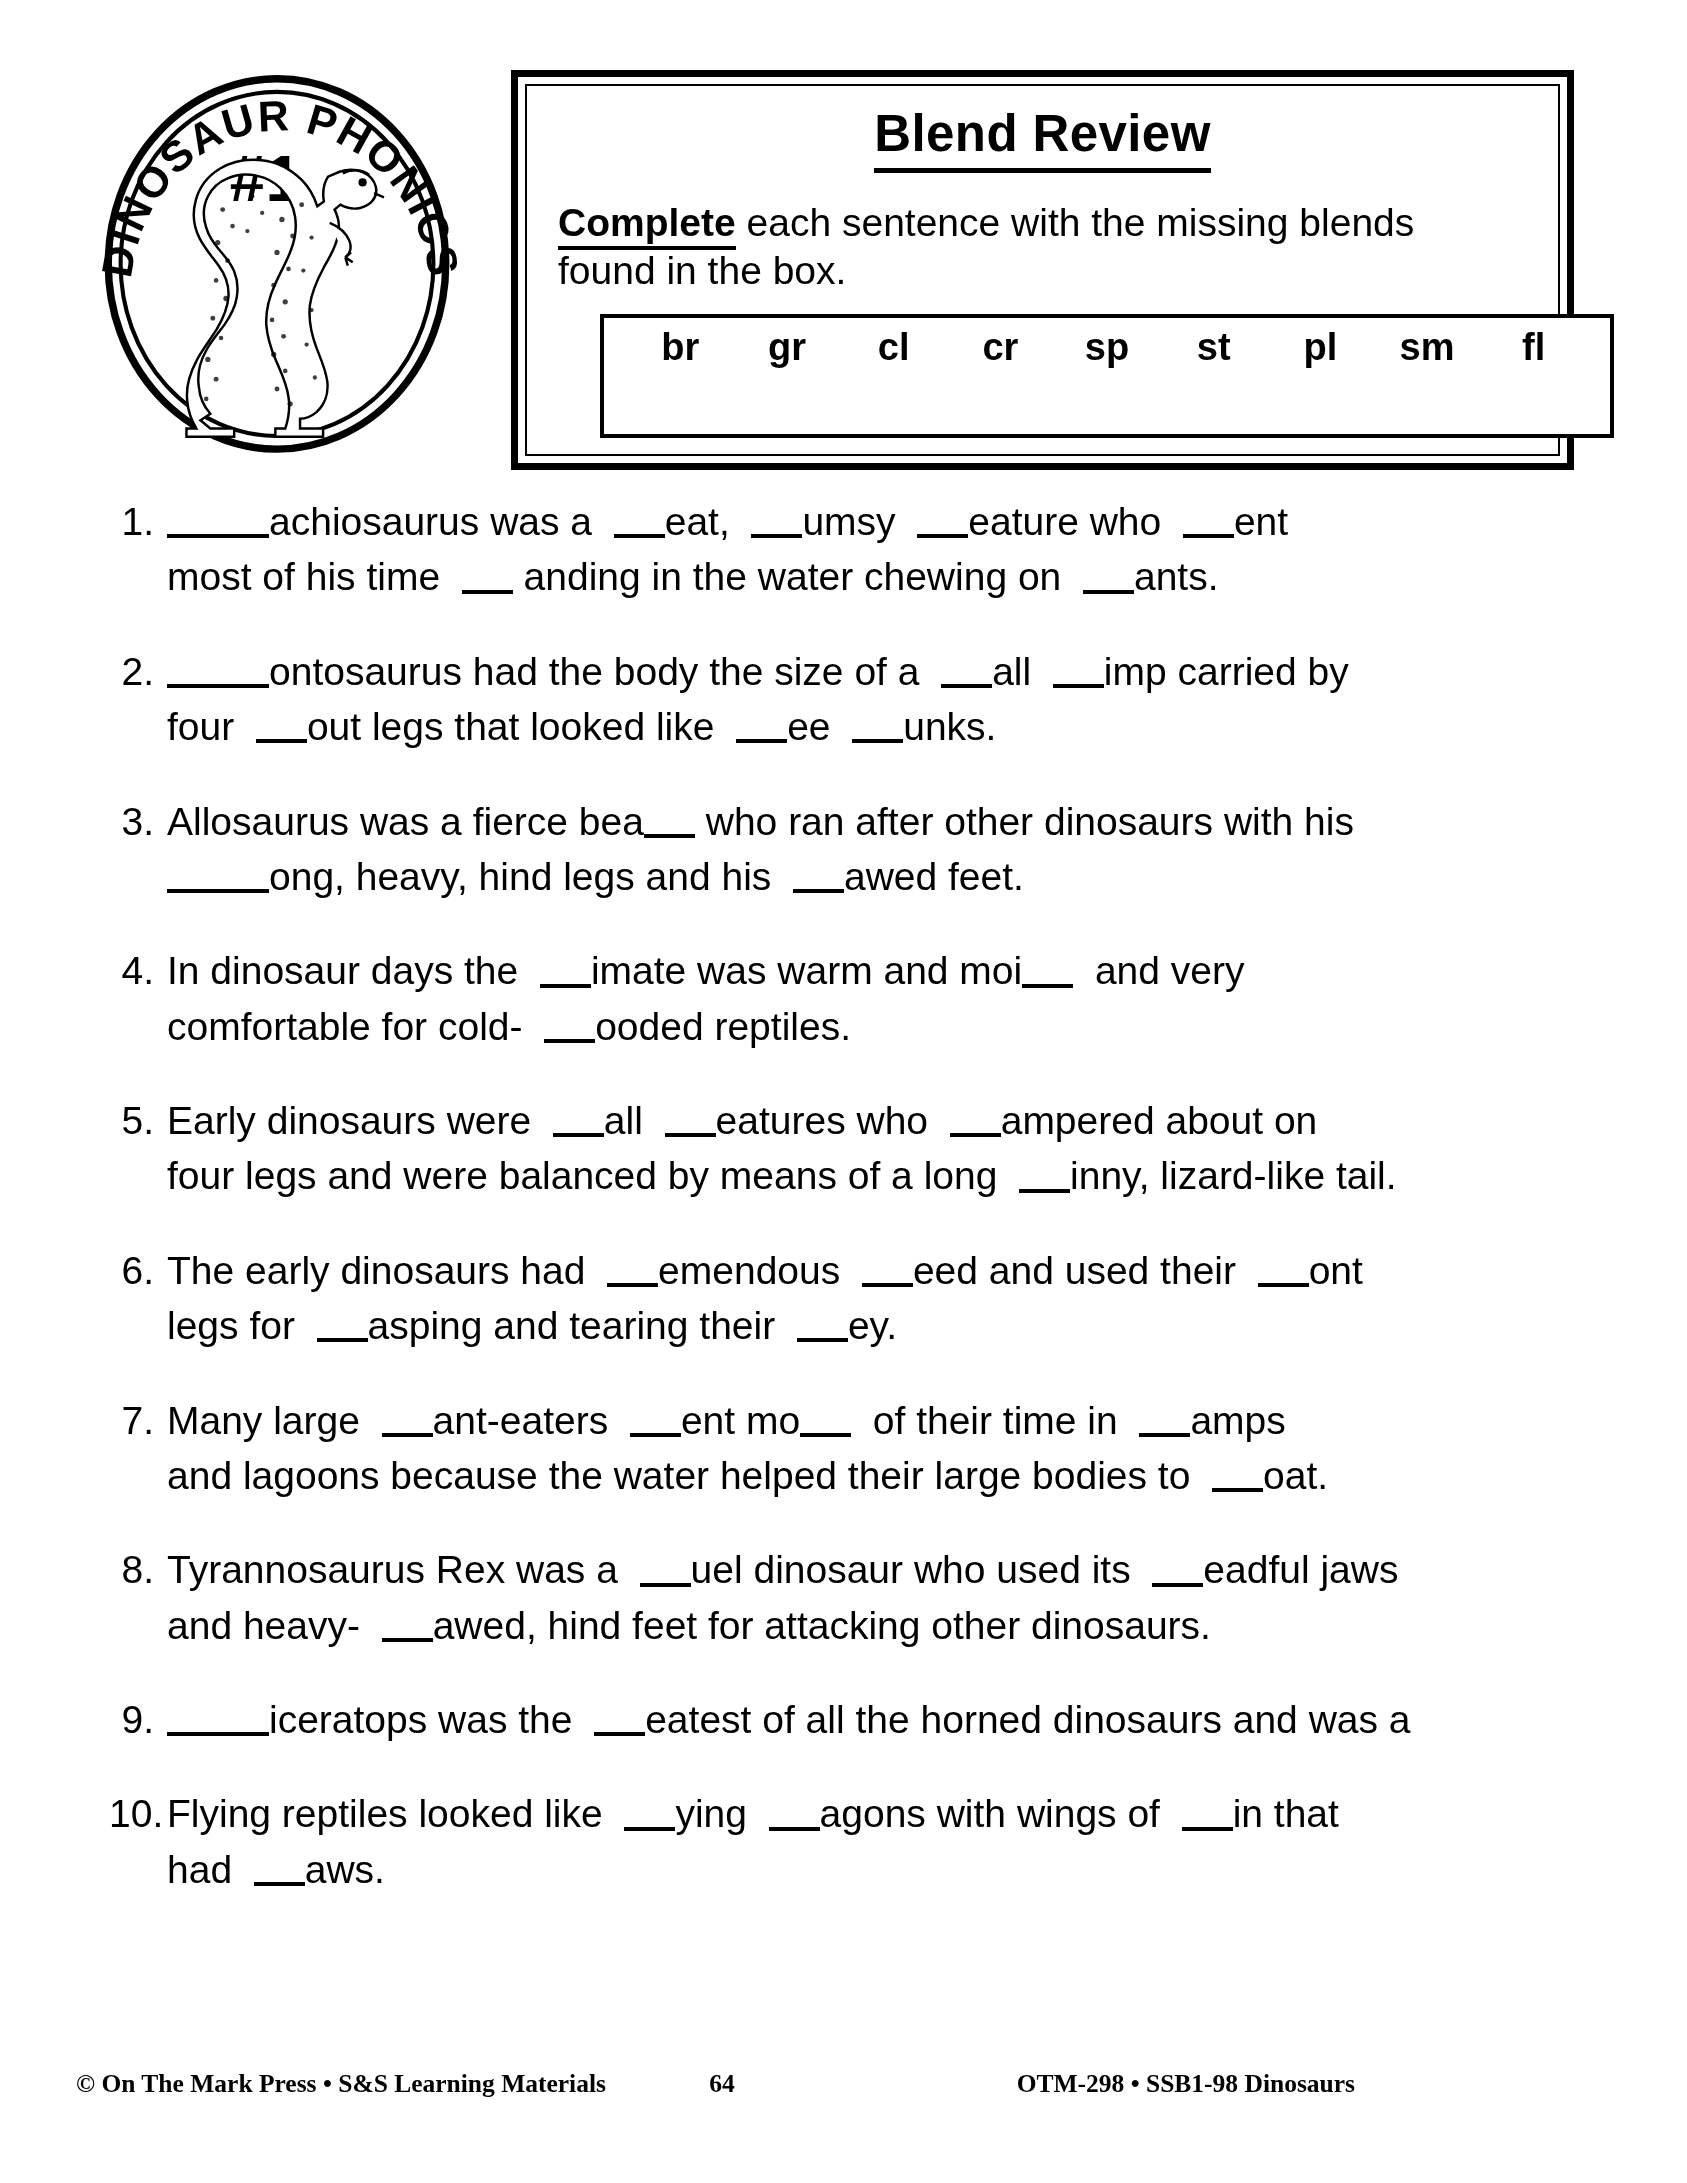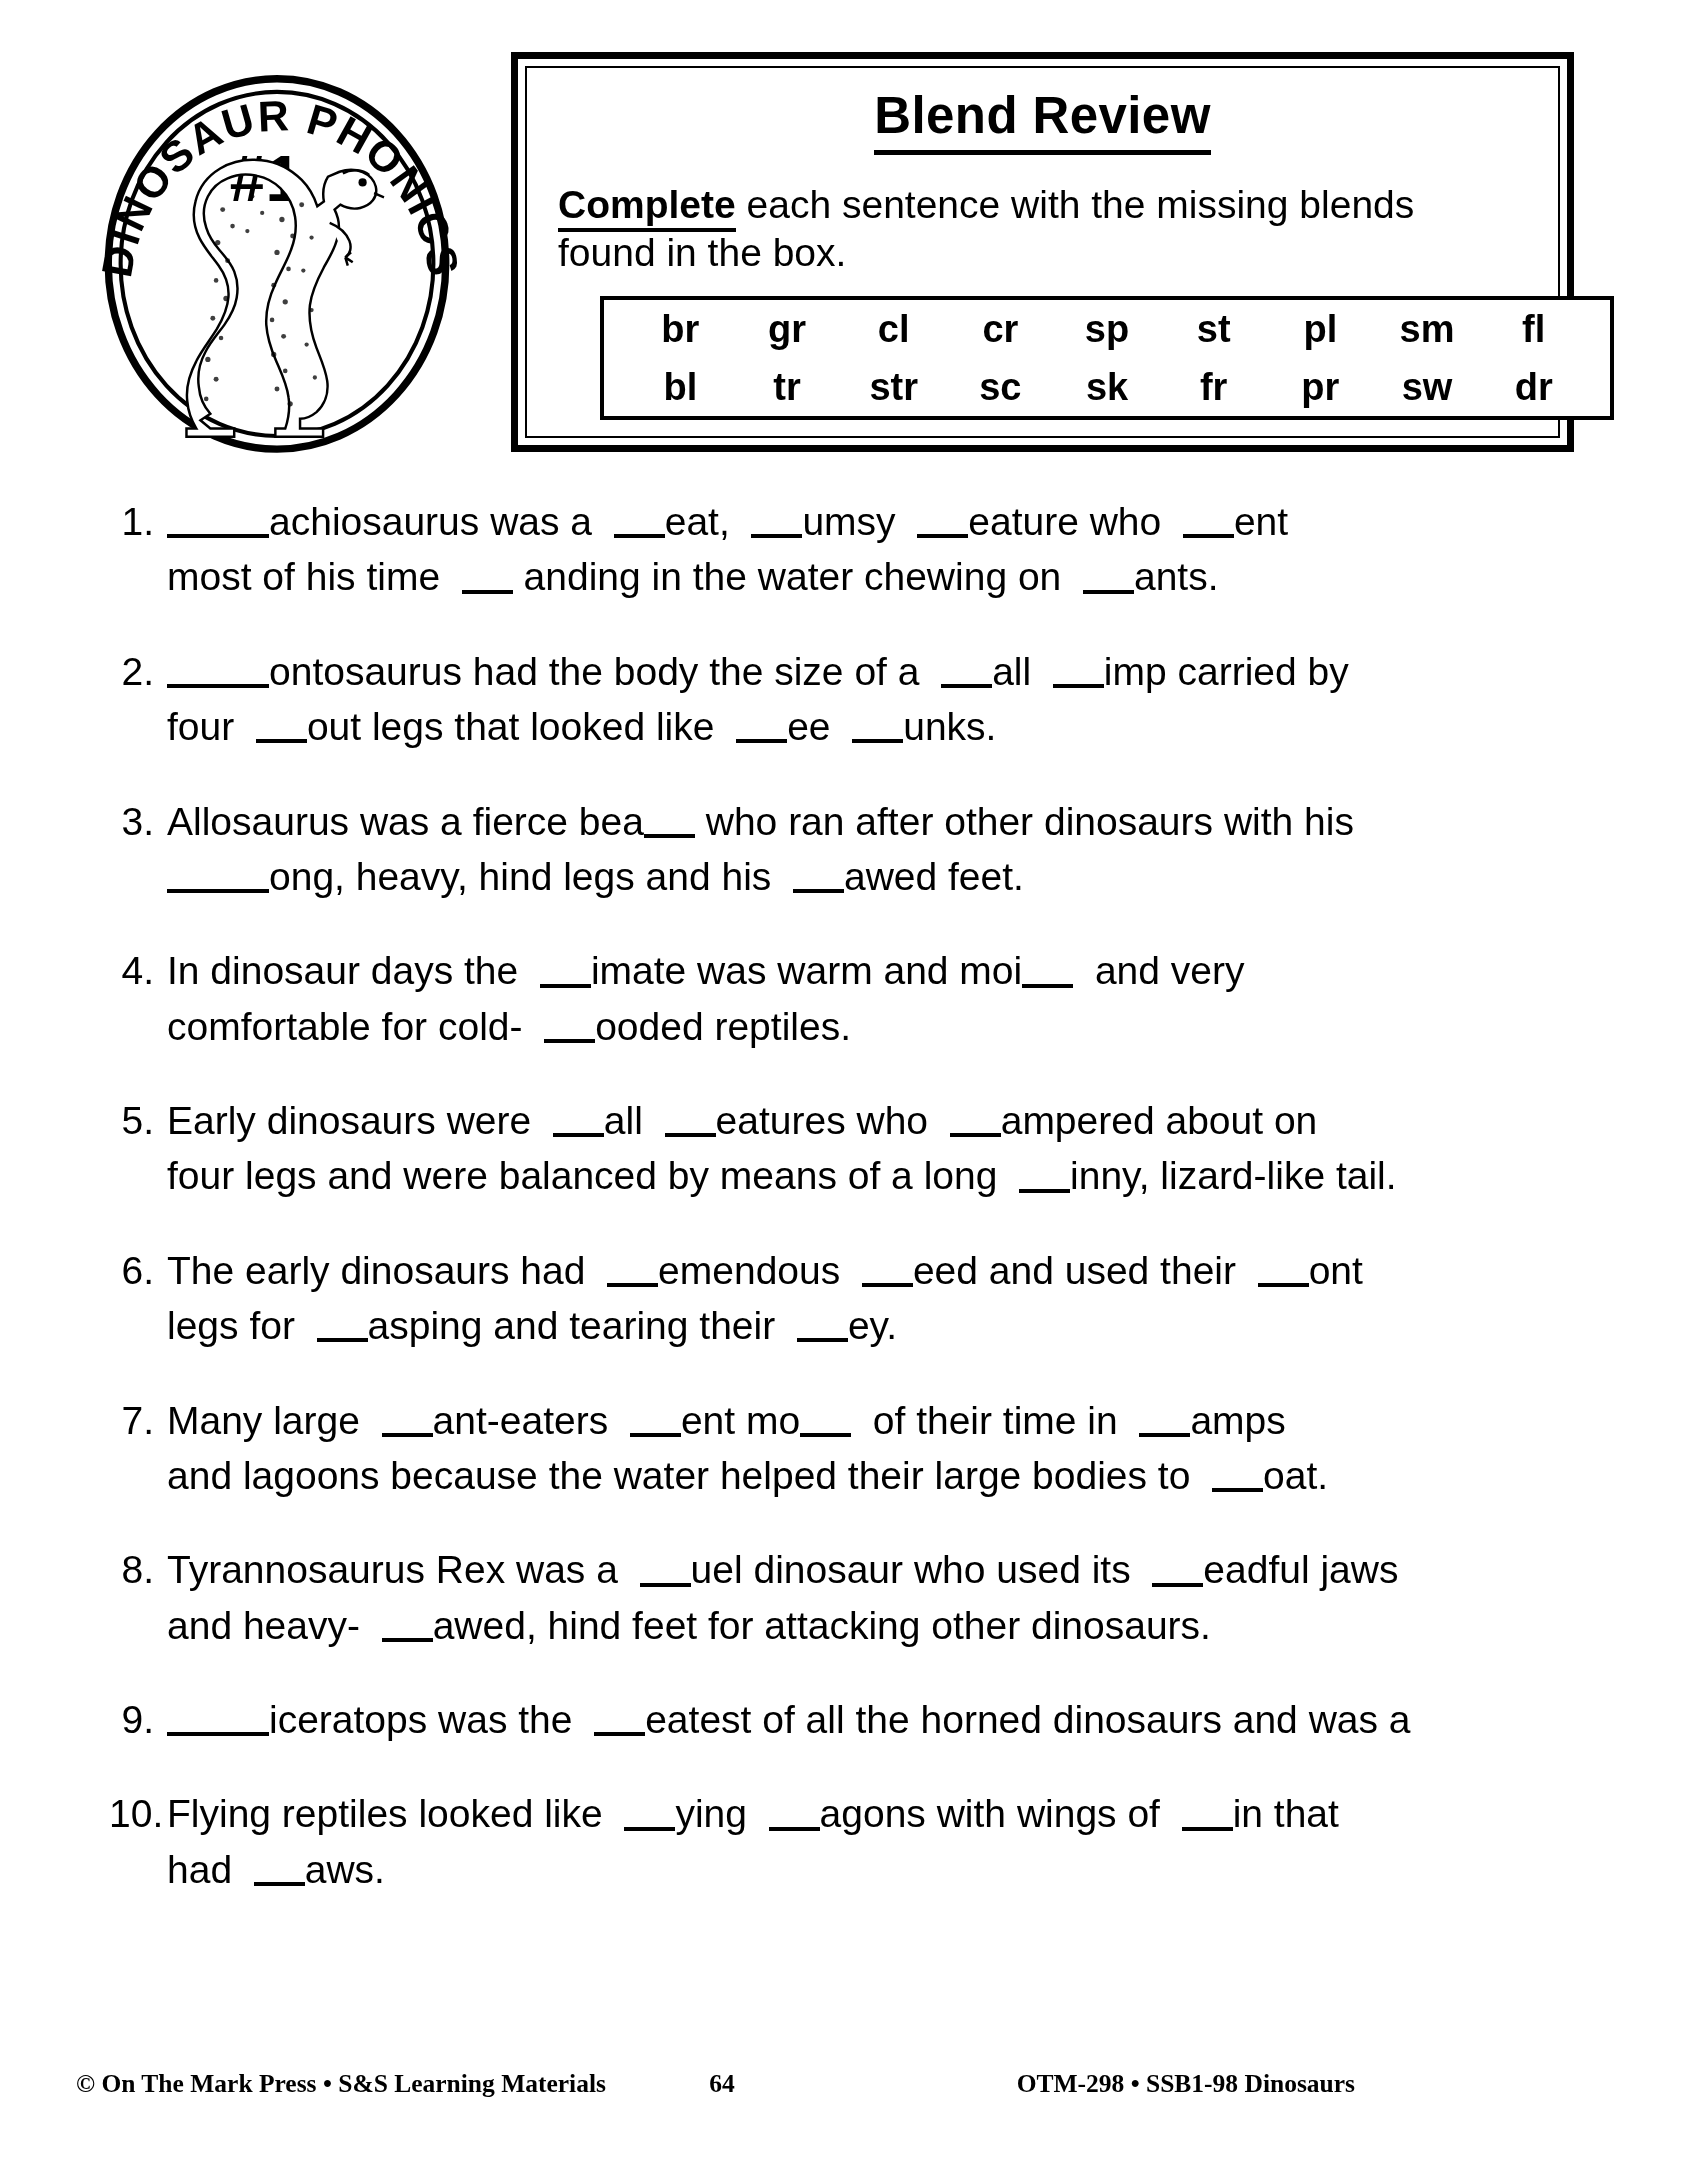--- a/index.html
+++ b/index.html
@@ -32,21 +32,21 @@
     top: 48px;
     width: 372px;
     height: 422px;
   }
   .logo-svg { display: block; }
 
   
   .header-box {
     position: absolute;
     left: 511px;
-    top: 52px;
+    top: 70px;
     width: 1063px;
     height: 400px;
     border: 7.4px solid #000;
     background: #fff;
     box-sizing: border-box;
   }
   .header-box-inner {
     position: absolute;
     left: 7.4px; top: 7.4px; right: 7.4px; bottom: 7.4px;
     border: 2.5px solid #000;
@@ -279,31 +279,20 @@
         <div class="blend-cell">br</div>
         <div class="blend-cell">gr</div>
         <div class="blend-cell">cl</div>
         <div class="blend-cell">cr</div>
         <div class="blend-cell">sp</div>
         <div class="blend-cell">st</div>
         <div class="blend-cell">pl</div>
         <div class="blend-cell">sm</div>
         <div class="blend-cell">fl</div>
       </div>
-      <div class="blend-row">
-        <div class="blend-cell">bl</div>
-        <div class="blend-cell">tr</div>
-        <div class="blend-cell">str</div>
-        <div class="blend-cell">sc</div>
-        <div class="blend-cell">sk</div>
-        <div class="blend-cell">fr</div>
-        <div class="blend-cell">pr</div>
-        <div class="blend-cell">sw</div>
-        <div class="blend-cell">dr</div>
-      </div>
     </div>
   </div>
 </div>
 
 <div class="questions" id="questions-list">
     <div class="q-item">
       <div class="q-num">1.</div>
       <div class="q-body">
         <div class="q-line"><span class="blank"></span><span class="blank"></span><span>achiosaurus was a  </span><span class="blank"></span><span>eat,  </span><span class="blank"></span><span>umsy  </span><span class="blank"></span><span>eature who  </span><span class="blank"></span><span>ent</span></div>
         <div class="q-line"><span>most of his time  </span><span class="blank"></span><span> anding in the water chewing on  </span><span class="blank"></span><span>ants.</span></div>

